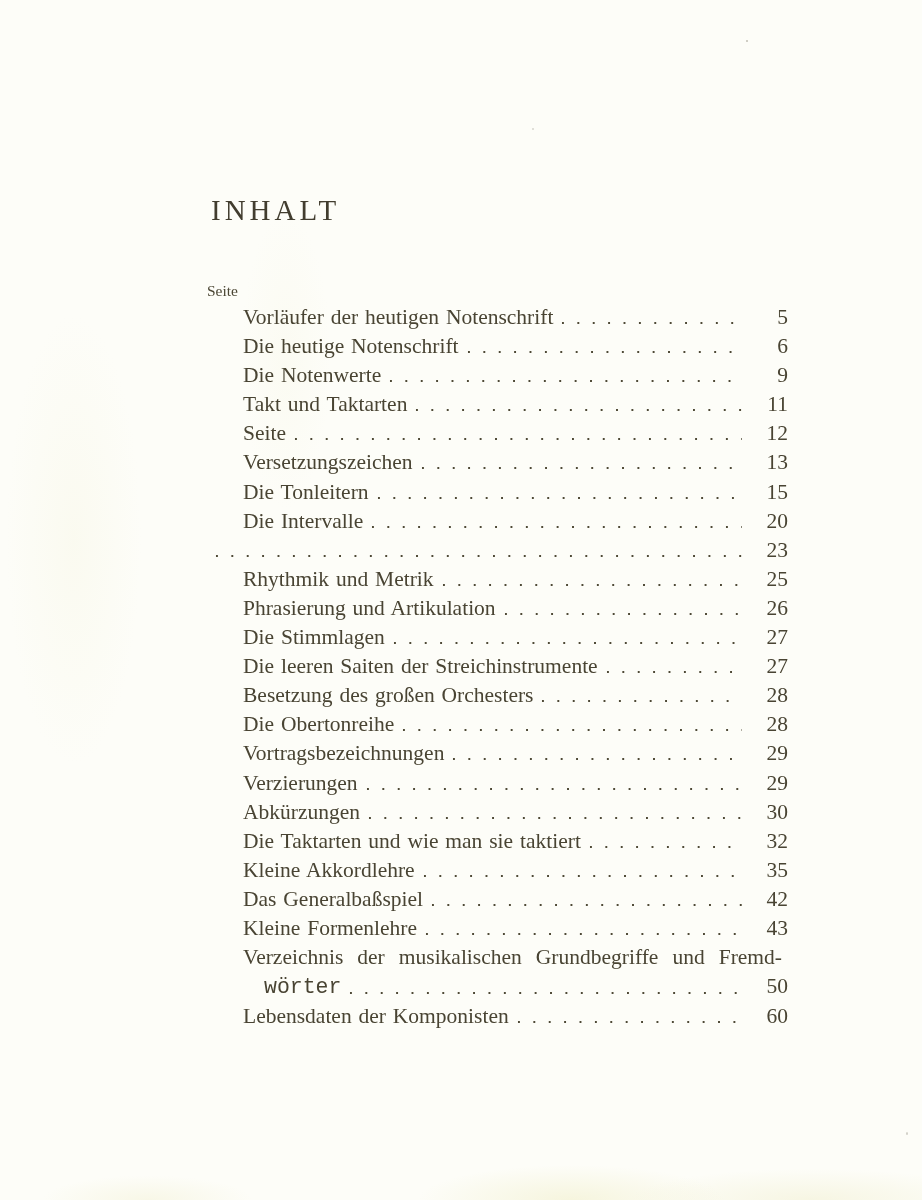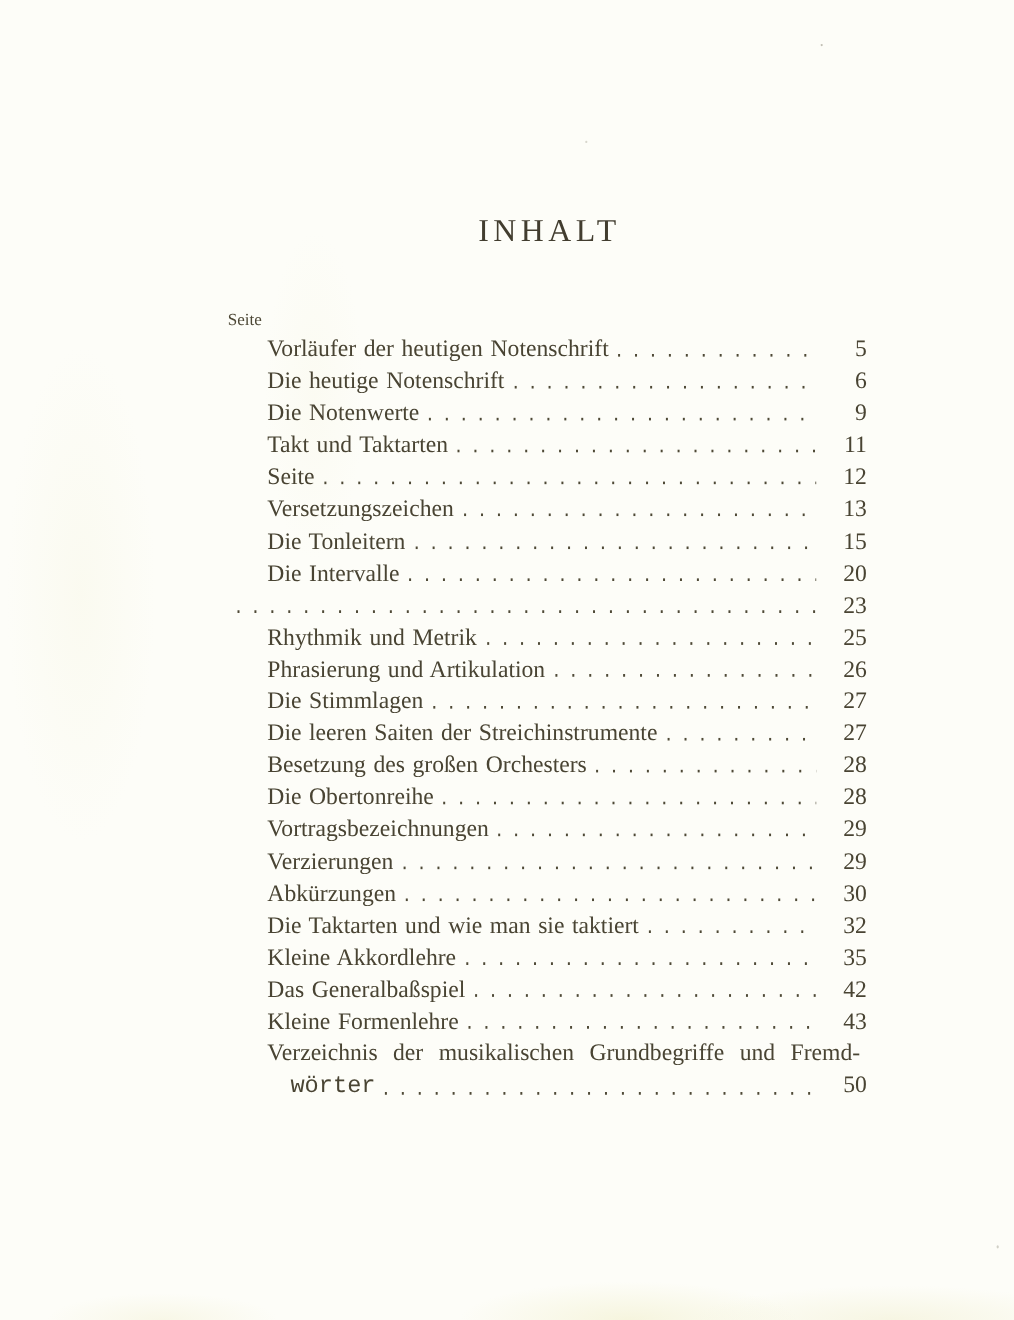--- a/index.html
+++ b/index.html
@@ -41,21 +41,20 @@
     left: 207px;
     top: 0;
     width: 581px;
   }
   .title {
     margin: 193px 0 0 0;
     font-size: 29px;
     font-weight: normal;
     letter-spacing: 4px;
     text-indent: 4px;
-    text-align: center;
     line-height: 34px;
     color: #423d2f;
   }
   .seite {
     margin-top: 55px;
     font-size: 15.5px;
     line-height: 18px;
     text-align: left;
     color: #4c4735;
   }
@@ -245,16 +244,21 @@
     <span class="label">Verzeichnis der musikalischen Grundbegriffe und Fremd-</span>
 
   </div>
 
   <div class="toc-row">
     <span class="label indent">wörter</span>
     <span class="dots"></span>
     <span class="num">50</span>
   </div>
 
+  <div class="toc-row">
+    <span class="label">Lebensdaten der Komponisten</span>
+    <span class="dots"></span>
+    <span class="num">60</span>
+  </div>
 </div>
   </div>
 
 </div>
 
 </body></html>

